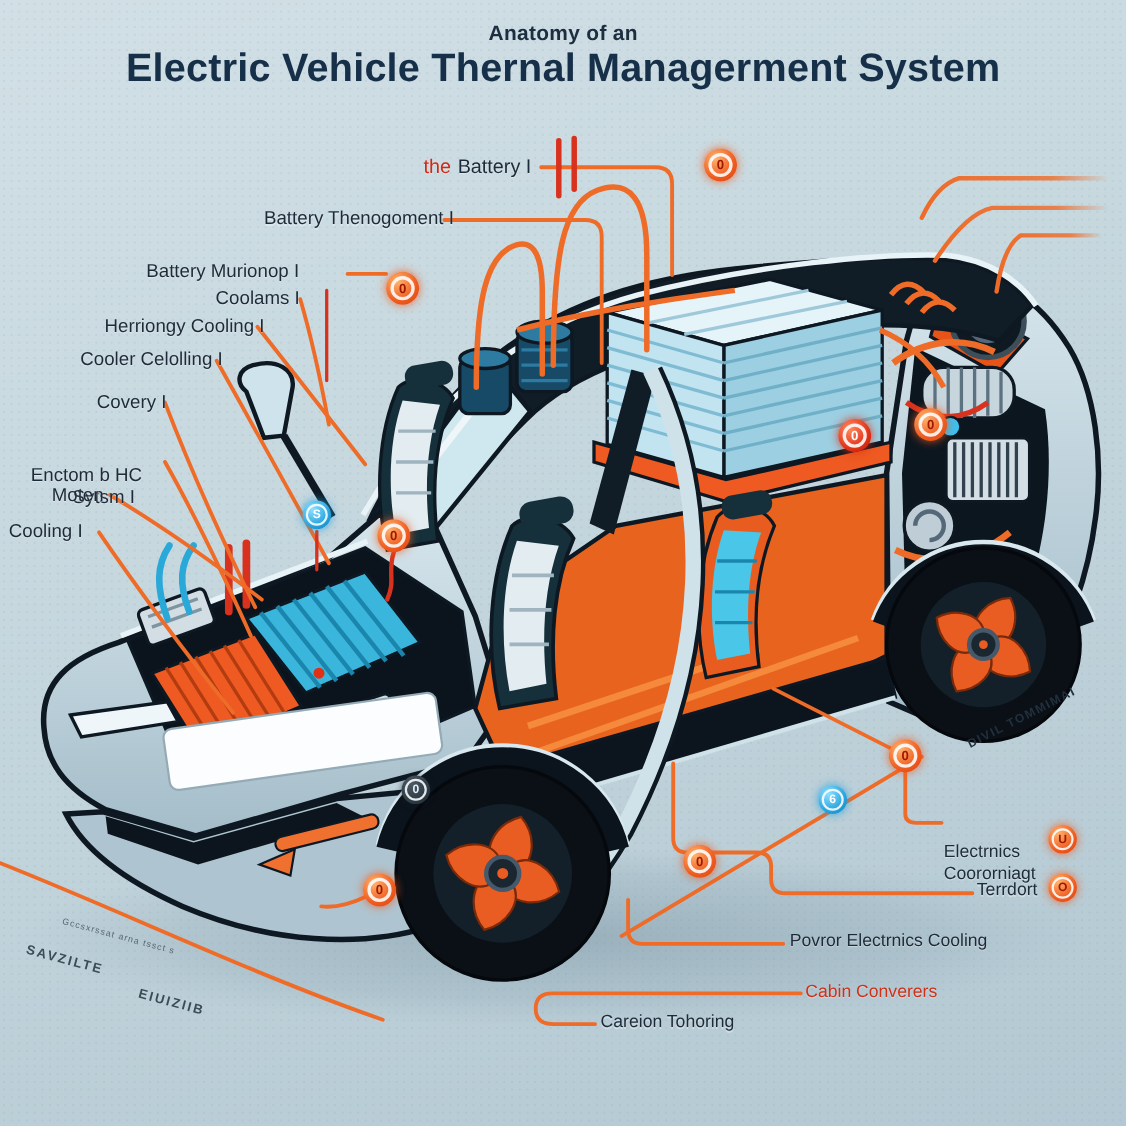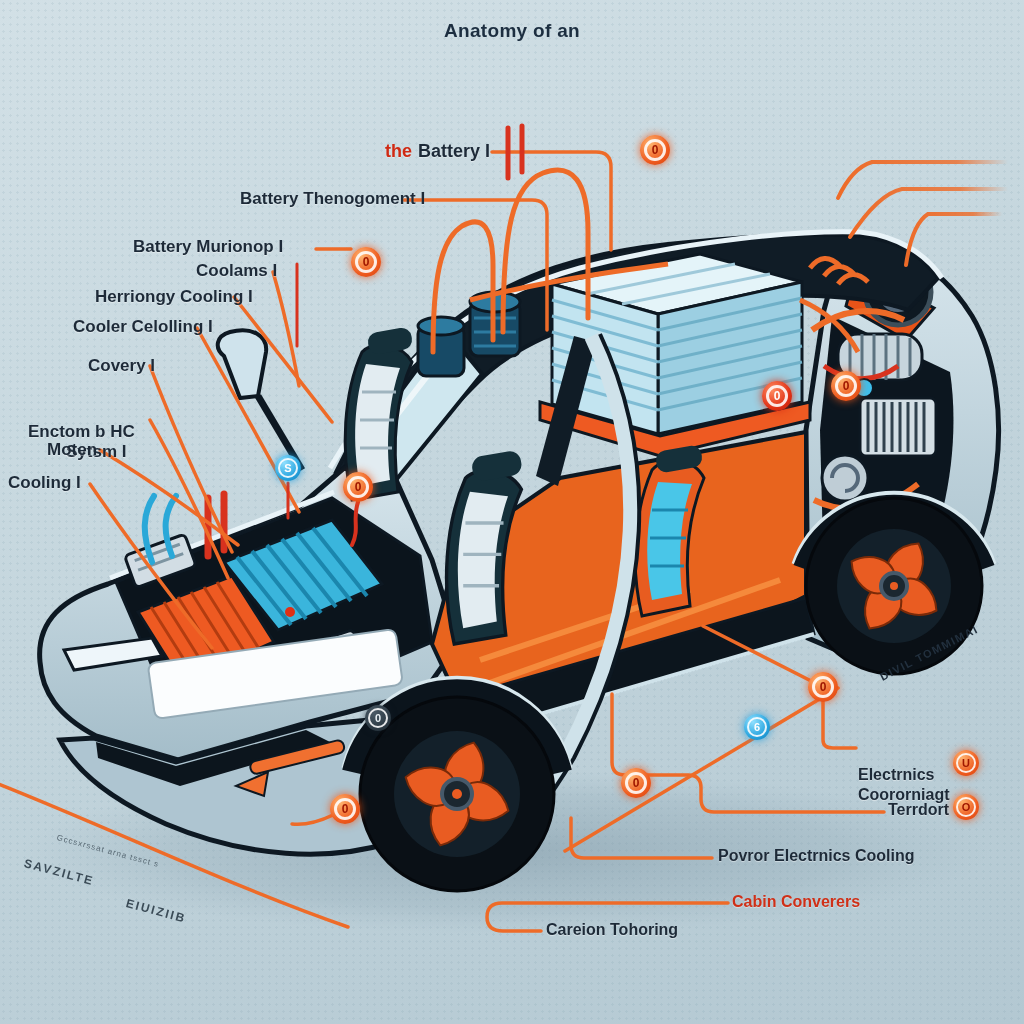--- a/index.html
+++ b/index.html
@@ -16,21 +16,21 @@
   
   .title-kicker{position:absolute;top:20px;left:0;width:100%;text-align:center;
     font-weight:bold;font-size:19px;color:#1c2e40;letter-spacing:.3px;}
   .title-main{position:absolute;top:41px;left:0;width:100%;text-align:center;
     font-weight:bold;font-size:36px;color:#173049;letter-spacing:.2px;}
   .subtitle-row{position:absolute;top:90px;left:118px;right:118px;height:18px;
     display:flex;align-items:center;gap:14px;}
   .subtitle-row .rule{flex:1;height:2px;background:#6fa2c2;}
   .subtitle-text{font-weight:bold;font-size:13px;letter-spacing:3px;color:#3f86b8;}
   
-  .lbl{position:absolute;font-weight:bold;font-size:17px;color:#1d2a38;
+  .lbl{position:absolute;font-weight:normal;font-size:17px;color:#1d2a38;
     white-space:nowrap;text-shadow:0 1px 1px rgba(255,255,255,.45);}
   .lbl .red{color:#cf2a14;margin-right:6px;}
   .lbl.two-line{line-height:20px;margin-top:32px;}
   .lbl .indent{padding-left:38px;}
   .lbl.rt{font-size:16px;}
   .lbl.red-lbl{color:#cf3018;text-align:right;}
   .rot{position:absolute;font-weight:bold;color:#22303e;transform-origin:left top;}
   .rot.tiny{font-size:8px;letter-spacing:1px;color:#44545f;opacity:.85;font-weight:normal;}
   .rot.mid{font-size:12px;letter-spacing:2px;color:#2e3e4a;opacity:.9;}
   .rot.terminal{font-size:11px;letter-spacing:1.5px;}
@@ -255,20 +255,21 @@
       <path stroke="#d8321e" stroke-width="5" d="M 508,128 V 178 M 522,126 V 172"></path>
     </g>
     <g fill="none" stroke="url(#fadeGrad)" stroke-width="4" stroke-linecap="round">
       <path d="M 838,198 Q 852,168 872,162 H 1008"></path>
       <path d="M 850,237 Q 878,194 902,189 H 1008"></path>
       <path d="M 906,265 Q 912,224 928,214 H 1002"></path>
     </g>
   </svg>
 
   <div class="title-kicker">Anatomy of an</div>
+  <div class="title-main">Electric Vehicle Thernal Managerment System</div>
 
   <div class="lbl" style="left:385px;top:141px;font-size:18px">
     <span class="red">the</span><span>Battery I</span>
   </div>
   <div class="lbl" style="left:240px;top:189px">Battery Thenogoment I</div>
   <div class="lbl" style="left:133px;top:237px">Battery Murionop I</div>
   <div class="lbl" style="left:196px;top:261px">Coolams I</div>
   <div class="lbl" style="left:95px;top:287px">Herriongy Cooling I</div>
   <div class="lbl" style="left:73px;top:317px">Cooler Celolling I</div>
   <div class="lbl" style="left:88px;top:356px">Covery I</div>

